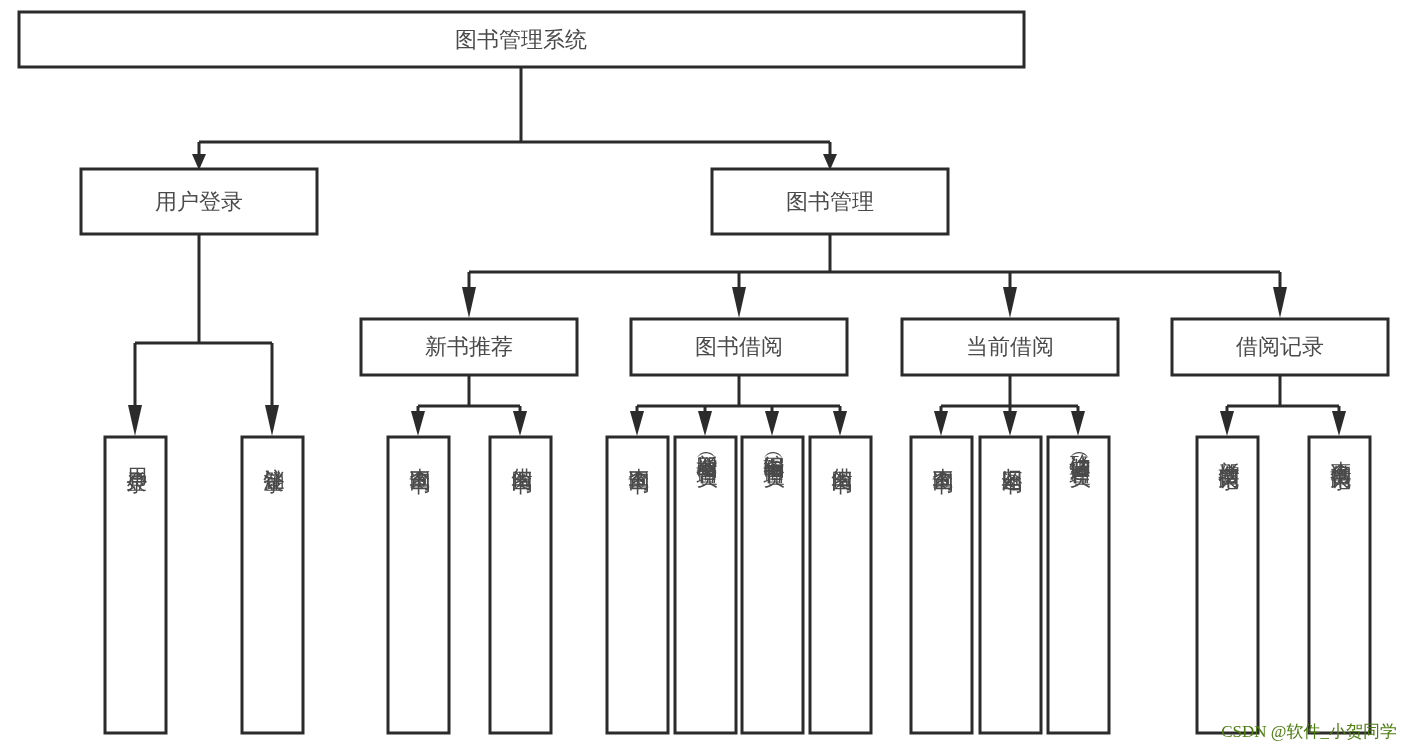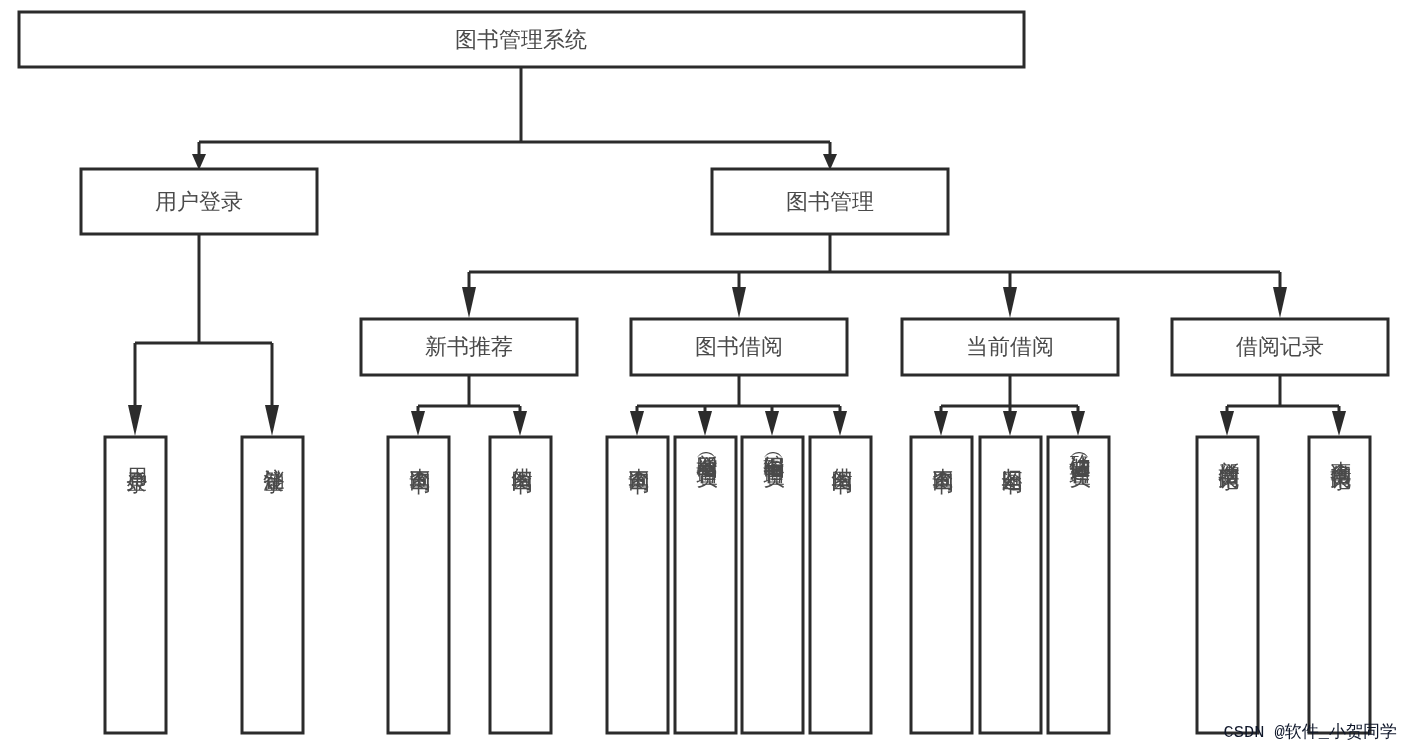--- a/index.html
+++ b/index.html
@@ -52,23 +52,23 @@
     fill: none;
   }
   .arrow-head {
     fill: #2b2b2b;
     stroke: none;
   }
   .watermark {
     position: absolute;
     right: 8px;
     bottom: 4px;
-    font-family: Liberation Mono, monospace;
+    font-family: Liberation Serif, serif;
     font-size: 17px;
-    color: #0f172a;
+    color: #4d7c0f;
     white-space: nowrap;
     user-select: none;
   }
 </style>
 </head>
 <body>
 
 <div id="diagram-root">
 
   <svg id="flow-svg" viewBox="0 0 1405 747">

